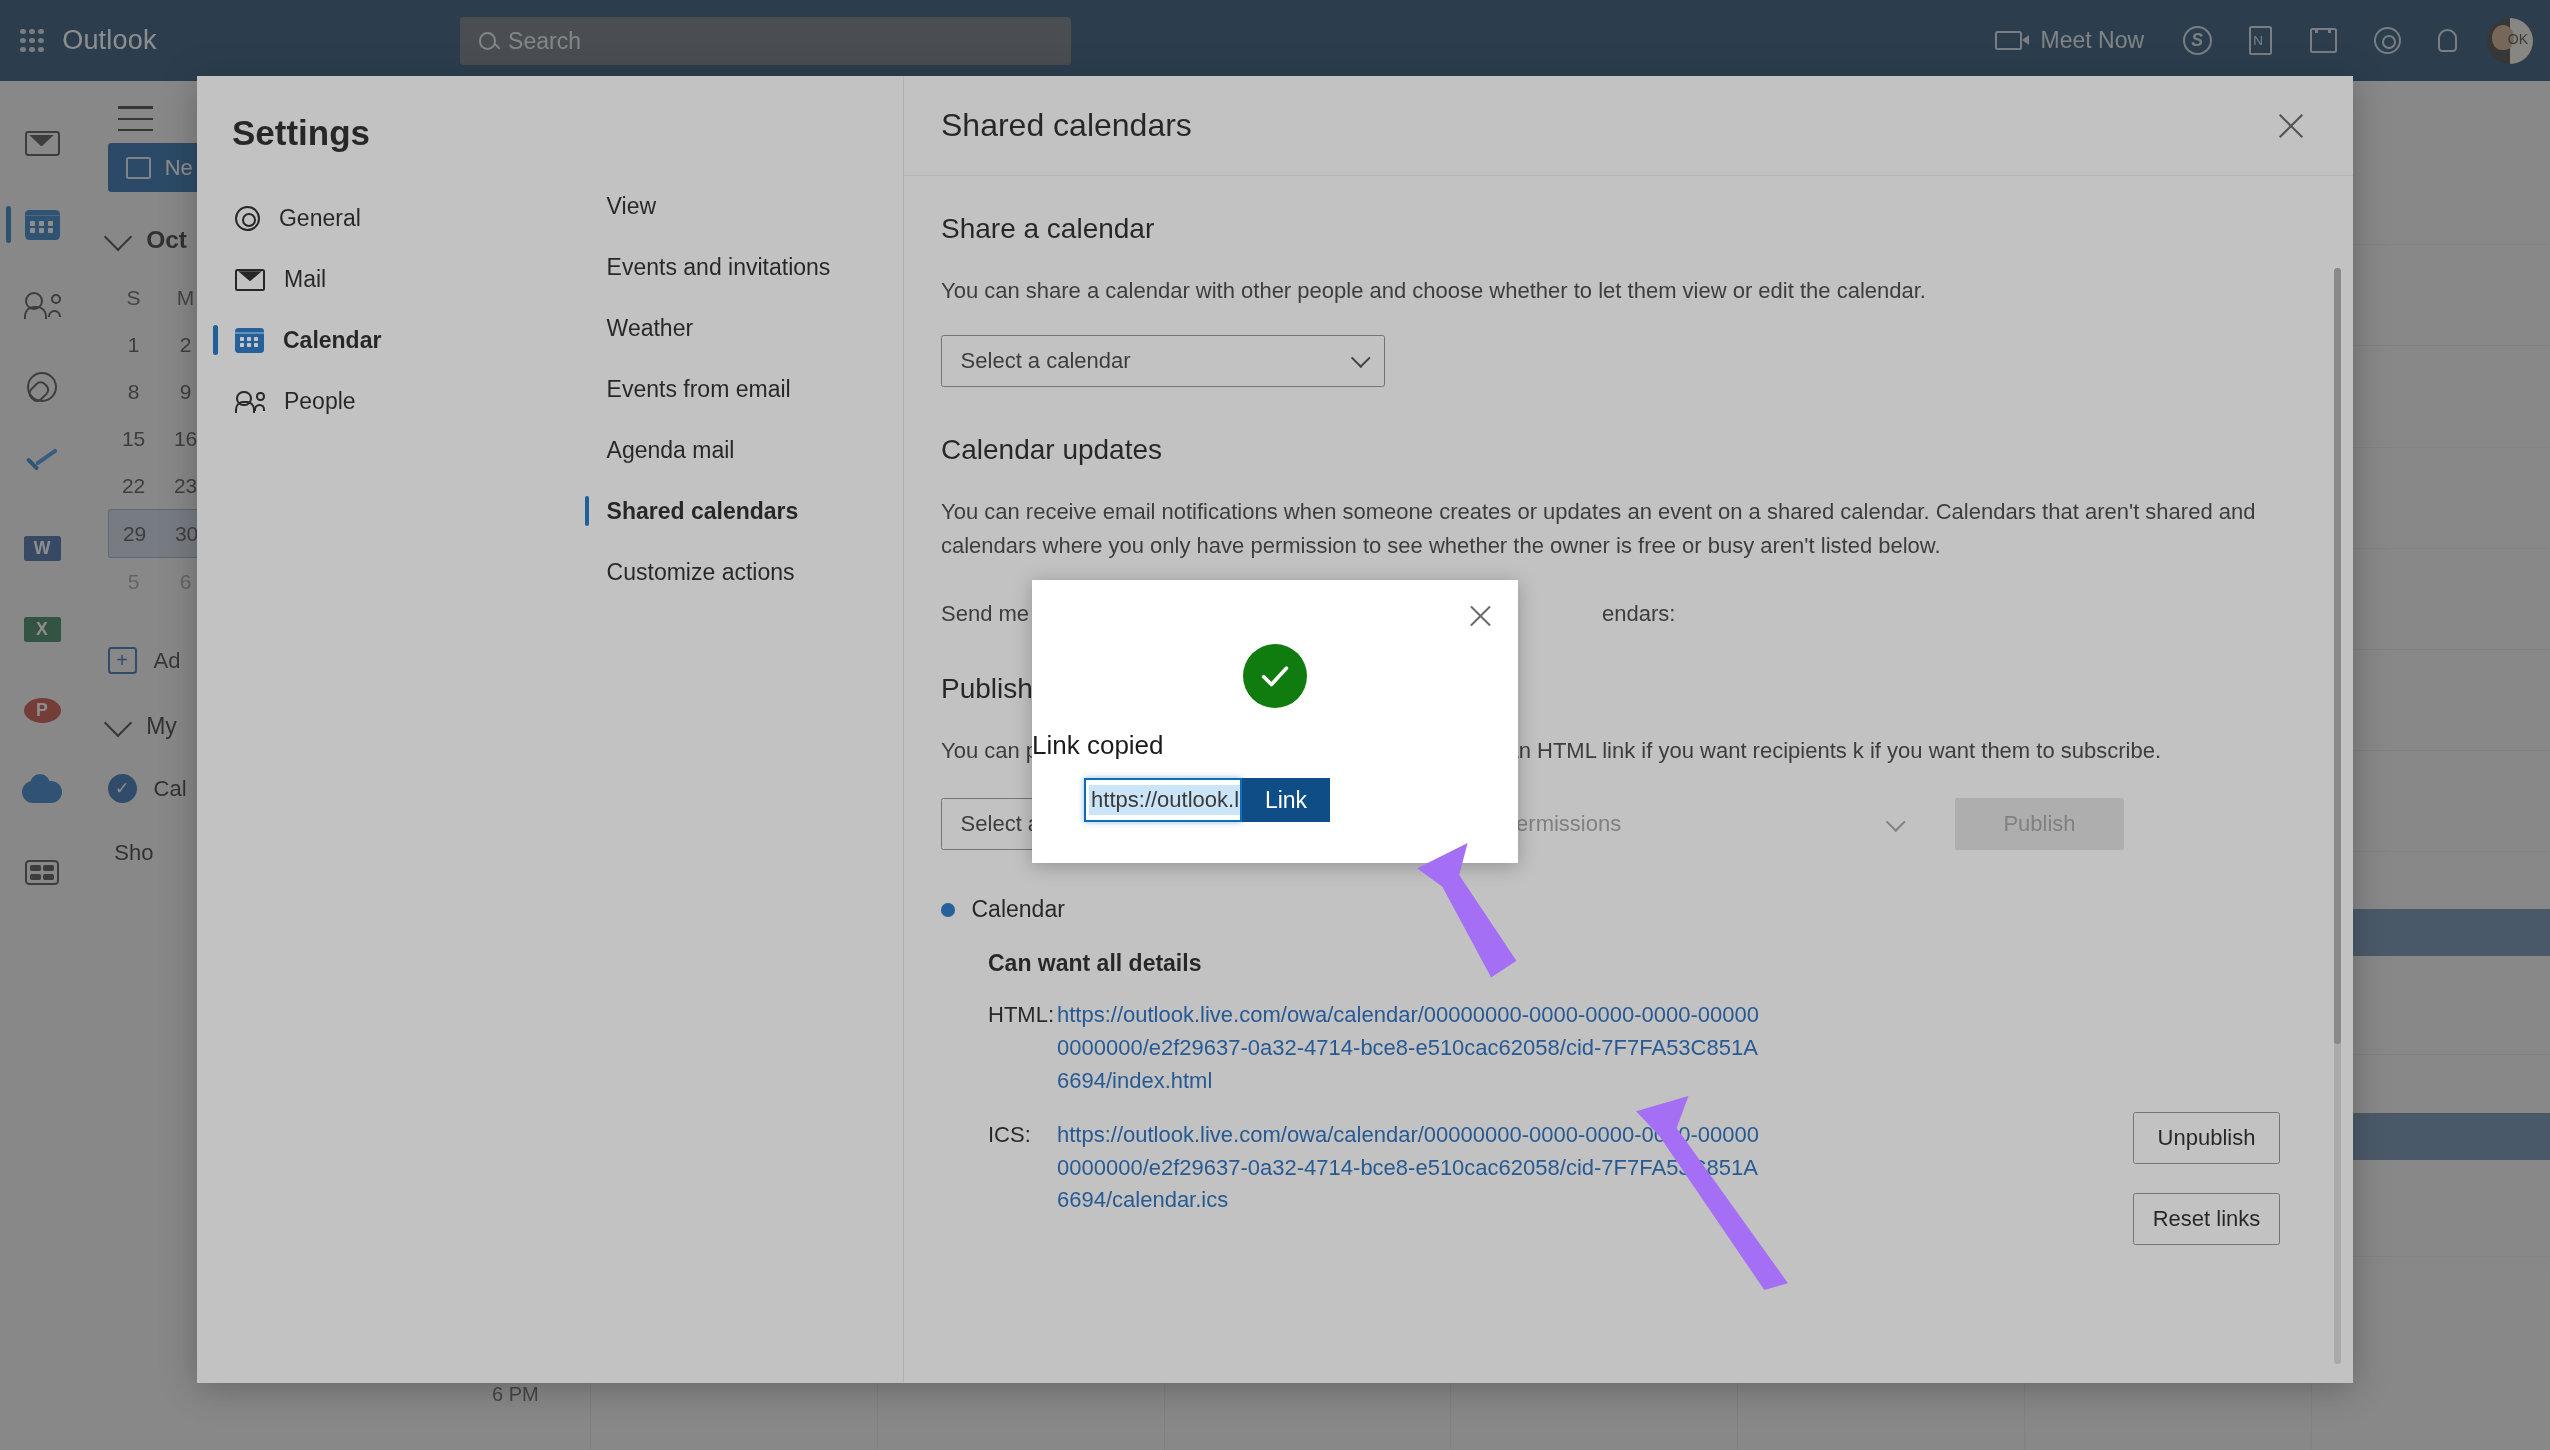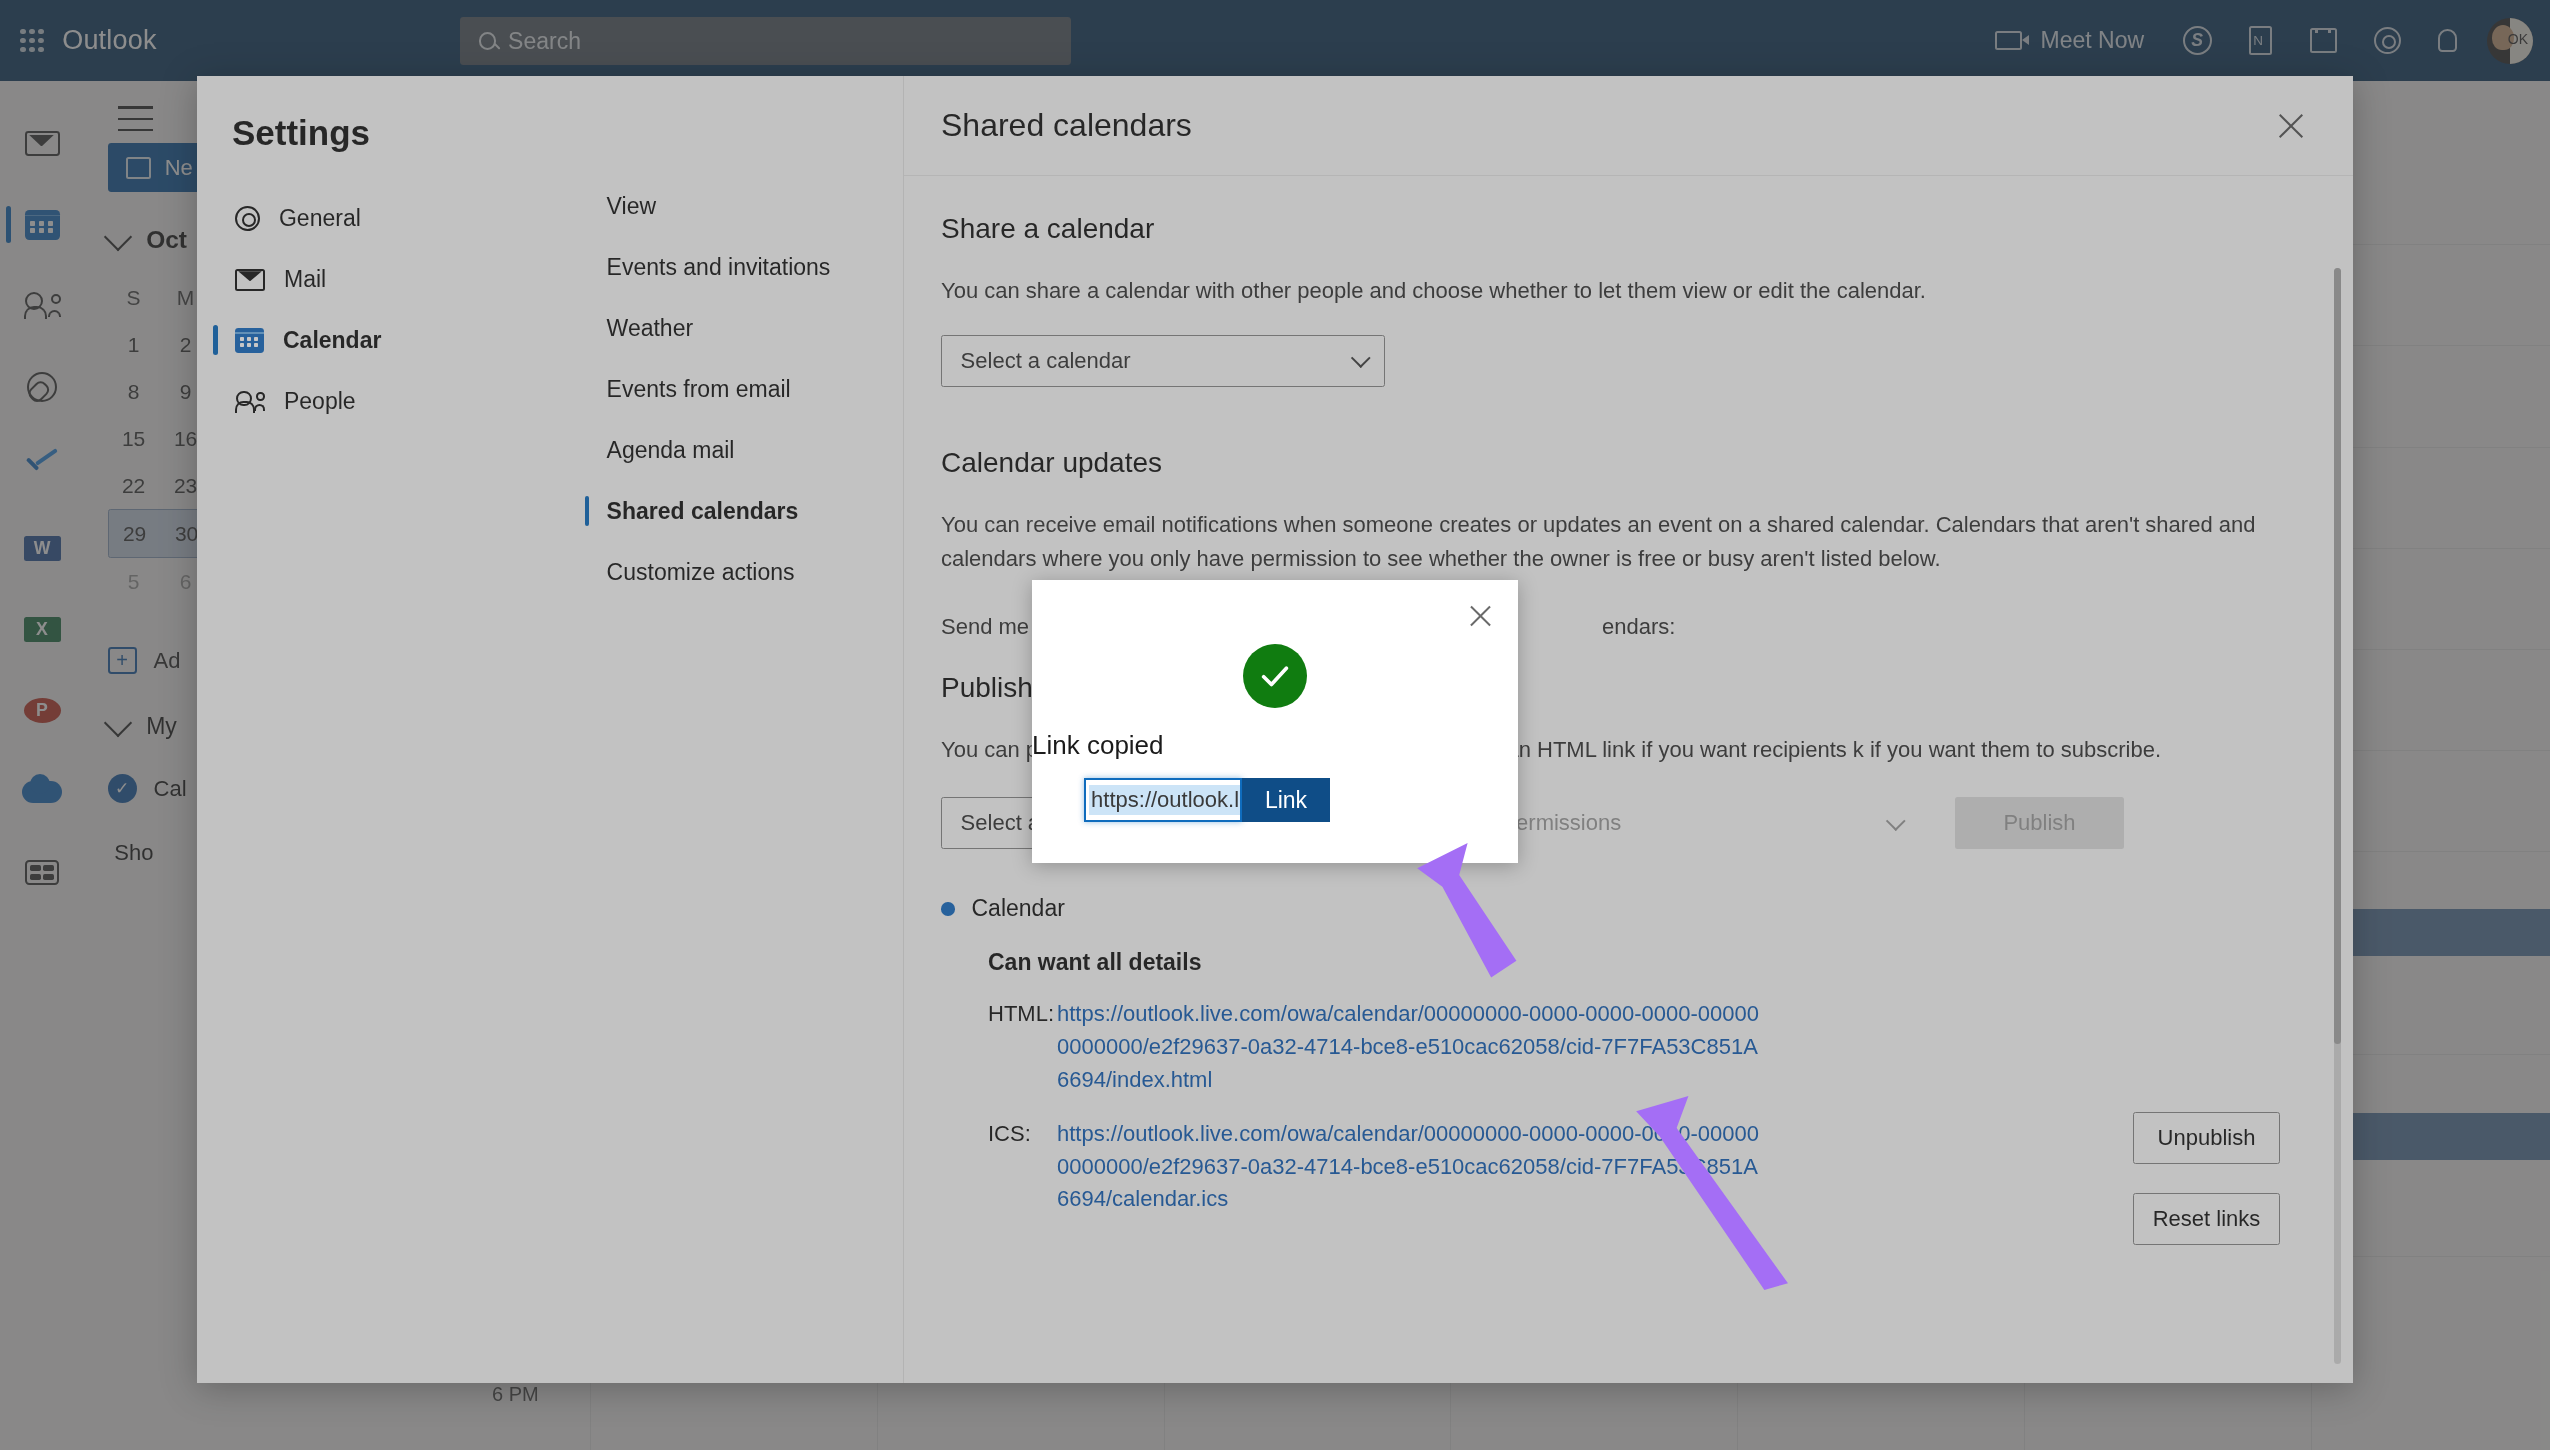--- a/index.html
+++ b/index.html
@@ -204,21 +204,21 @@
   .closeX::before{transform:rotate(45deg);}
   .closeX::after{transform:rotate(-45deg);}
   .panel-body{flex:1;padding:37px 51px 0 37px;overflow:hidden;position:relative;}
   .h2{font-size:28px;color:#1b1b1b;margin-bottom:29px;}
   .p{font-size:22px;color:#3a3a3a;line-height:1.55;}
   .selectbox{margin-top:27px;width:444px;height:52px;border:0.8px solid #8a8a8a;border-radius:2.5px;
     display:flex;align-items:center;justify-content:space-between;padding:0 17px 0 18.6px;
     font-size:22px;color:#3a3a3a;background:#f8f8f8;}
   .dchev{width:13.5px;height:13.5px;border-right:2.1px solid #444;border-bottom:2.1px solid #444;
     transform:rotate(45deg);margin-top:-5.9px;}
-  .sec{margin-top:60px;}
+  .sec{margin-top:47px;}
   .pubrow{display:flex;align-items:center;gap:0px;margin-top:30px;}
   .selectbox2{width:444px;height:52px;border:0.8px solid #8a8a8a;border-radius:2.5px;
     display:flex;align-items:center;justify-content:space-between;padding:0 17px 0 18.6px;
     font-size:22px;color:#3a3a3a;background:#f8f8f8;}
   .selectbox3{width:503px;height:52px;border:0.8px solid transparent;border-radius:2.5px;
     display:flex;align-items:center;justify-content:space-between;padding:0 17px 0 18.6px;
     font-size:22px;color:#9a9a9a;margin-left:32px;}
   .pubbtn{margin-left:35px;width:169px;height:52px;background:#dcdcdc;color:#9a9a9a;
     display:flex;align-items:center;justify-content:center;font-size:22px;border-radius:2.5px;}
   .calitem{margin-top:46px;display:flex;align-items:center;gap:17px;}
@@ -517,21 +517,21 @@
 
         <div class="sec">
           <div class="h2">Calendar updates</div>
           <div class="p" style="max-width:1434px">You can receive email notifications when someone creates or updates an event on a shared calendar. Calendars that aren't shared and calendars where you only have permission to see whether the owner is free or busy aren't listed below.</div>
           <div class="p" style="margin-top:34px;display:flex;gap:573px;">
             <span>Send me</span>
             <span>endars:</span>
           </div>
         </div>
 
-        <div class="sec" style="margin-top:28px">
+        <div class="sec" style="margin-top:42px">
           <div class="h2">Publish</div>
           <div class="p" style="max-width:1434px">You can p                   eople to let them view the calendar online. Use an HTML link if you want recipients                     k if you want them to subscribe.</div>
           <div class="pubrow">
             <div class="selectbox2">
               <span>Select a calendar</span>
               <div class="dchev"></div>
             </div>
             <div class="selectbox3">
               <span>Select permissions</span>
               <div class="dchev" style="border-color:#9a9a9a"></div>

